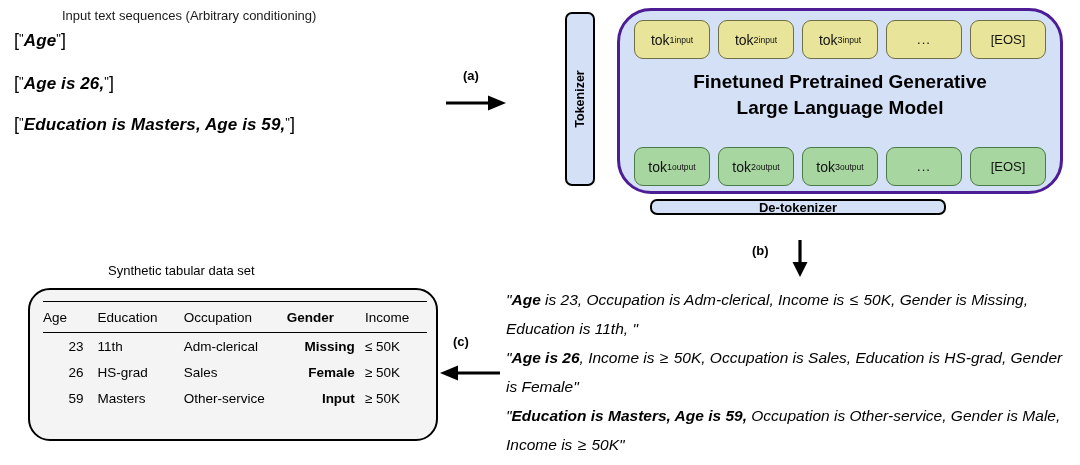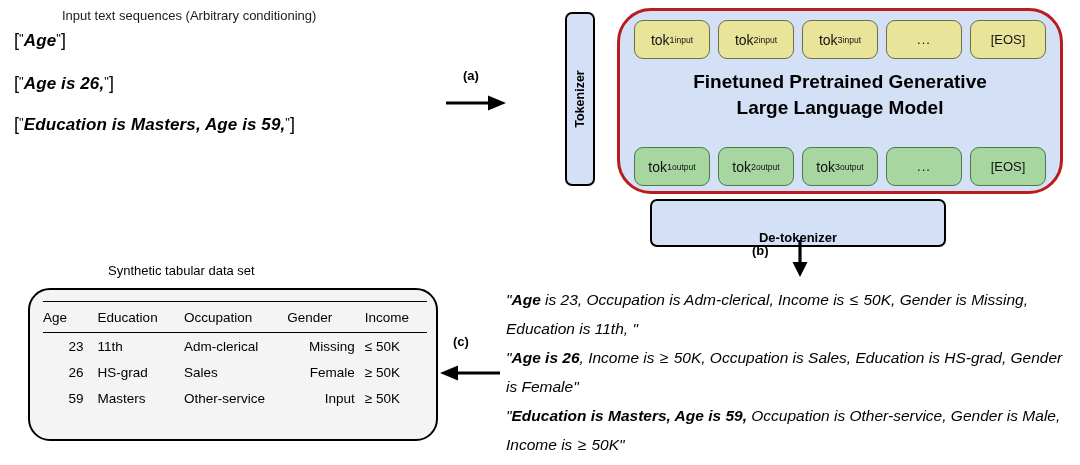--- a/index.html
+++ b/index.html
@@ -69,21 +69,21 @@
     font-size: 12.5px;
     font-weight: bold;
     white-space: nowrap;
   }
 
   
   #llm-box {
     left: 617px; top: 8px;
     width: 446px; height: 186px;
     background: #d3e0f5;
-    border: 3px solid #b91c1c;
+    border: 3px solid #4c1d95;
     border-radius: 34px;
     box-sizing: border-box;
   }
   .tok-row {
     position: absolute;
     left: 14px; right: 14px;
     display: flex;
     justify-content: space-between;
     align-items: center;
   }
@@ -118,27 +118,27 @@
     left: 0; right: 0; top: 58px;
     text-align: center;
     font-size: 19px;
     font-weight: bold;
     line-height: 26px;
   }
 
   
   #detok-box {
     left: 650px; top: 199px;
-    width: 296px; height: 48px;
+    width: 296px; height: 16px;
     background: #d3e0f5;
     border: 2.5px solid #000;
     border-radius: 7px;
     box-sizing: border-box;
     display: flex;
-    align-items: flex-end;
+    align-items: center;
     justify-content: center;
   }
   #detok-label { font-size: 13px; font-weight: bold; }
 
   
   #arrow-b-label { left: 752px; top: 243px; font-size: 13px; font-weight: bold; }
   #arrow-b { left: 789px; top: 238px; }
 
   
   #gen-text {
@@ -188,21 +188,21 @@
   }
   #data-table td {
     padding: 6px 0 5px 0;
     white-space: nowrap;
     margin-top: 16px;
   }
   #data-table th.c-age, #data-table td.c-age { width: 46px; text-align: right; padding-right: 14px; }
   #data-table th.c-age { text-align: left; padding-right: 0; }
   #data-table th.c-edu, #data-table td.c-edu { width: 92px; }
   #data-table th.c-occ, #data-table td.c-occ { width: 108px; }
-  #data-table th.c-gen, #data-table td.c-gen { width: 72px; }
+  #data-table th.c-gen, #data-table td.c-gen { width: 72px; font-weight: bold; }
   #data-table td.c-gen { text-align: right; padding-right: 10px; }
   #data-table th.c-inc, #data-table td.c-inc { width: 66px; }
   #data-table td.c-inc { text-align: left; }
   .cmp-sym { font-style: normal; }
 </style>
 </head>
 <body>
 
 <div class="abs" id="input-title">Input text sequences (Arbitrary conditioning)</div>
 

